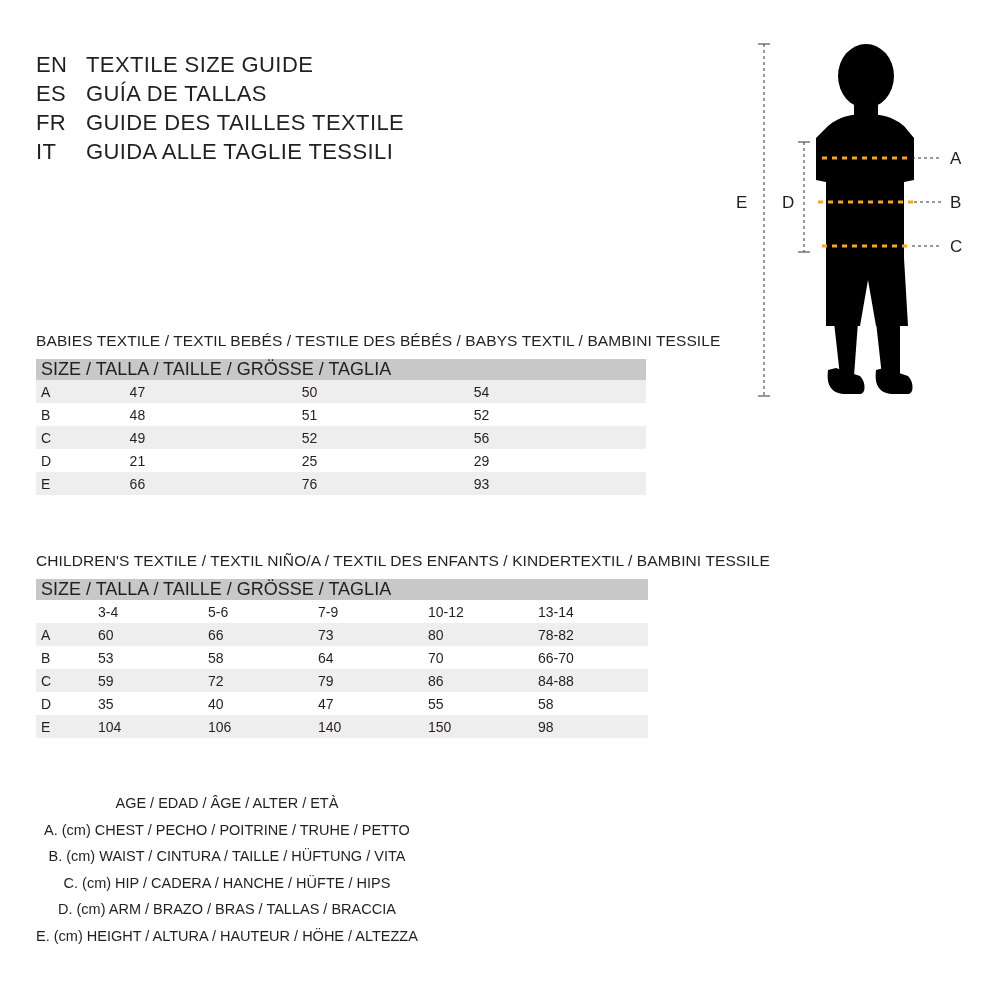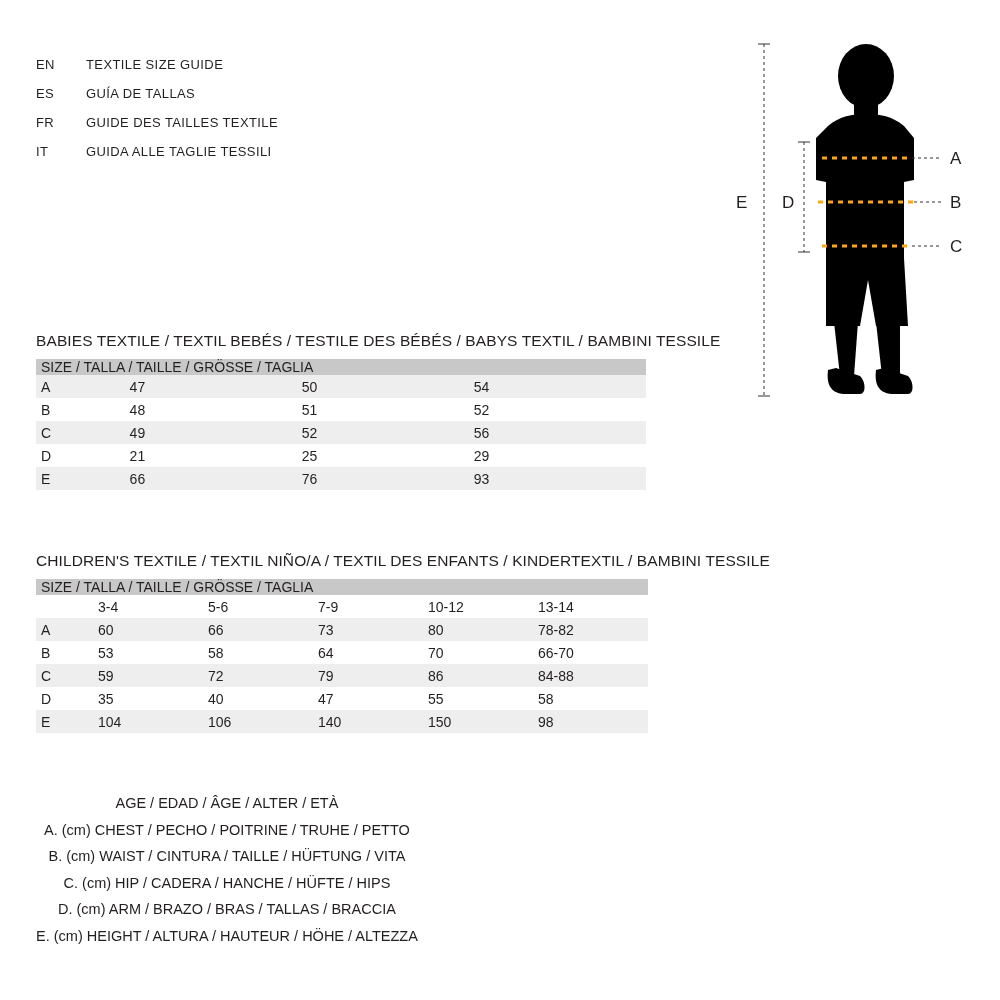--- a/index.html
+++ b/index.html
@@ -19,21 +19,21 @@
   
   .lang-block {
     position: absolute;
     left: 36px;
     top: 50px;
     width: 520px;
   }
   .lang-row {
     display: flex;
     align-items: baseline;
-    font-size: 13px;
+    font-size: 22px;
     letter-spacing: 0.4px;
     line-height: 29px;
   }
   .lang-code {
     width: 50px;
     flex: 0 0 50px;
   }
   .lang-text {
     flex: 1 1 auto;
   }
@@ -56,21 +56,21 @@
     table-layout: fixed;
   }
   table.size-table td {
     font-size: 14px;
     height: 23px;
     padding: 0;
     vertical-align: middle;
   }
   tr.header-row td {
     background: #c8c8c8;
-    font-size: 14px;
+    font-size: 18px;
     height: 16px;
     padding-left: 5px;
   }
   tr.sub-row td {
     background: #ffffff;
   }
   tr.alt td {
     background: #eeeeee;
   }
   tr.plain td {

